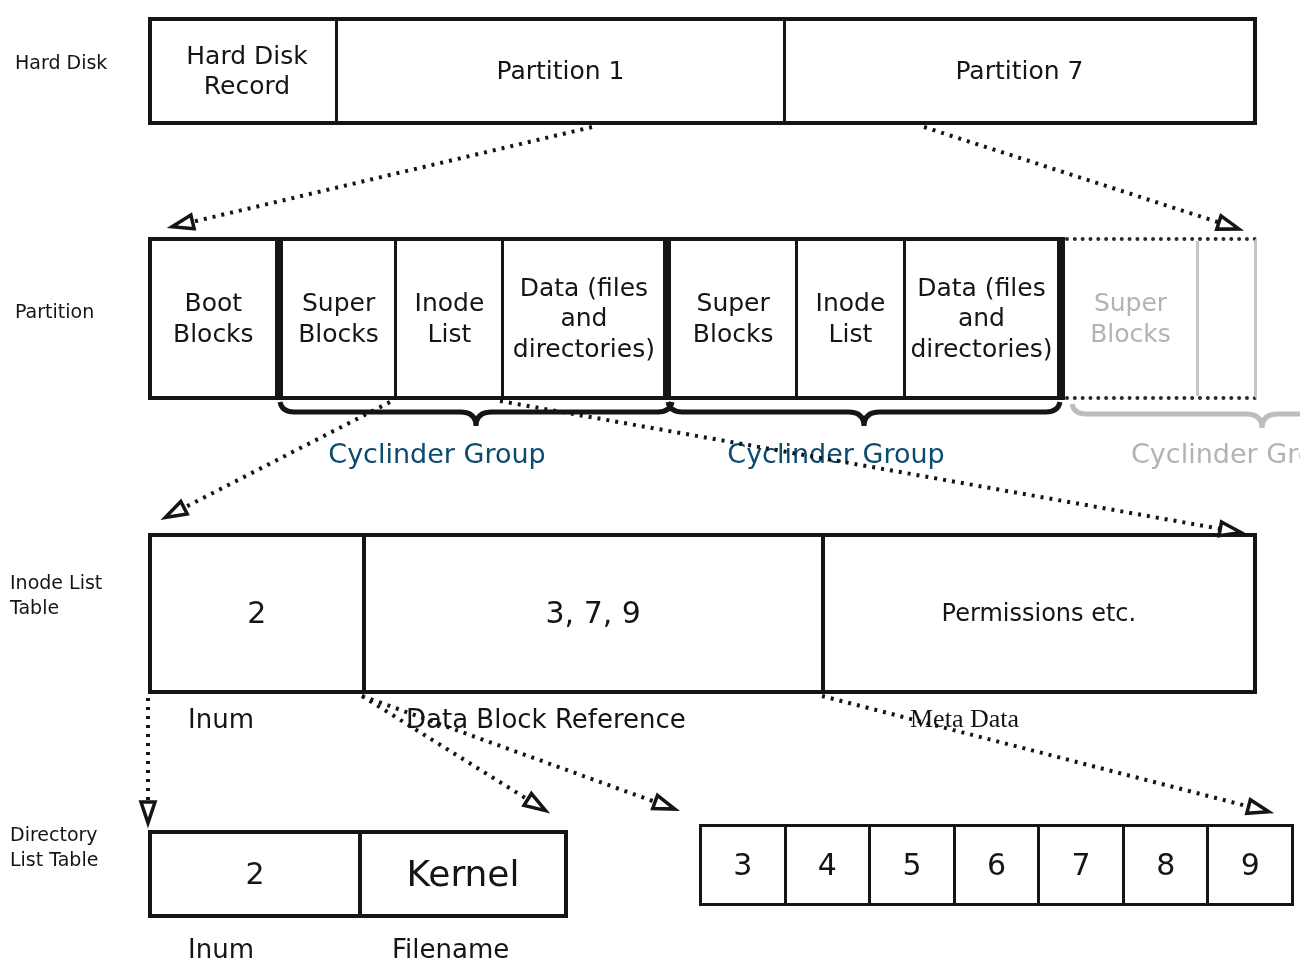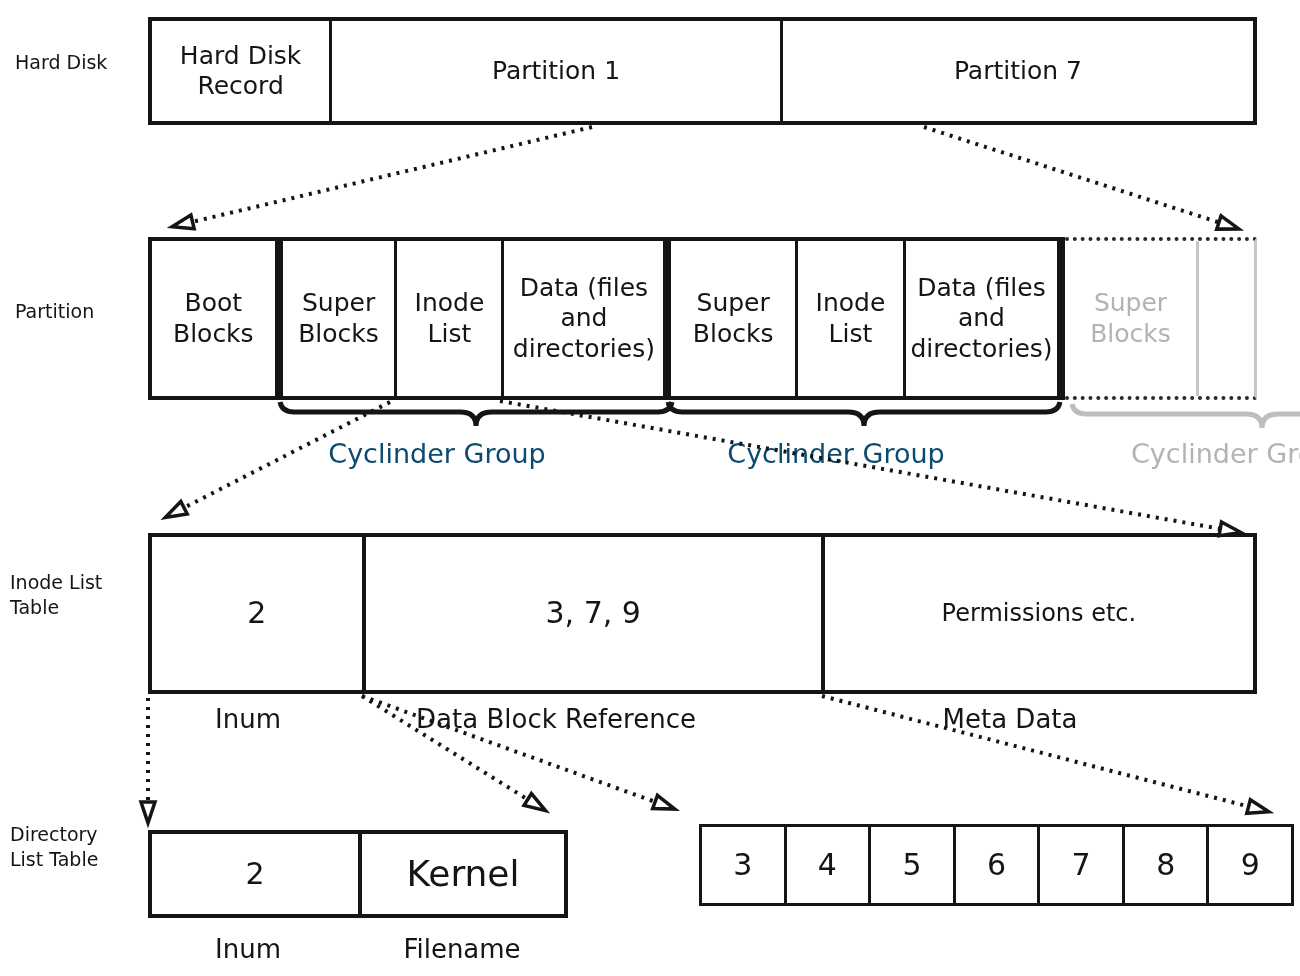--- a/index.html
+++ b/index.html
@@ -6,42 +6,42 @@
   #stage{position:relative;width:1300px;height:976px;background:#ffffff;overflow:hidden;
          font-family:"DejaVu Sans","Liberation Sans",sans-serif;color:#151515;}
   .box{position:absolute;background:#ffffff;border:4px solid #151515;box-sizing:border-box;display:flex;}
   .cell{display:flex;align-items:center;justify-content:center;text-align:center;
         font-size:25px;line-height:1.22;box-sizing:border-box;padding:2px;}
   .sep-thin{border-left:3px solid #151515;}
   .sep-med{border-left:4px solid #151515;}
   .sep-thick{border-left:8px solid #151515;}
   .num{font-size:30px;}
   .side-label{position:absolute;font-size:19px;line-height:1.3;color:#151515;}
-  .caption{position:absolute;font-size:26px;color:#151515;text-align:center;white-space:nowrap;}
+  .caption{position:absolute;font-size:26px;color:#151515;text-align:left;white-space:nowrap;}
   .group-label{position:absolute;font-size:27px;color:#0c4a6e;text-align:center;width:220px;}
   .faded-text{color:#b3b3b3;}
   #faded-section{position:absolute;left:1065px;top:237px;width:192px;height:163px;box-sizing:border-box;
                  border-top:4px dotted #2a2a2a;border-bottom:4px dotted #2a2a2a;
                  border-right:3px solid #c6c6c6;background:#ffffff;}
   #faded-section .vline{position:absolute;left:131px;top:0;width:3px;height:100%;background:#c6c6c6;}
   #faded-section .cell{position:absolute;left:0;top:0;width:131px;height:100%;font-size:25px;}
   #overlay{position:absolute;left:0;top:0;z-index:6;pointer-events:none;}
   .layer{position:absolute;z-index:2;}
 </style>
 </head>
 <body>
 
 <div id="stage">
 
   <div class="side-label" style="left:15px;top:50px;width:132px;">Hard Disk</div>
   <div class="side-label" style="left:15px;top:299px;width:132px;">Partition</div>
   <div class="side-label" style="left:10px;top:570px;width:138px;">Inode List Table</div>
   <div class="side-label" style="left:10px;top:822px;width:112px;">Directory List Table</div>
 
-  <div class="box layer" style="left:148px;top:17px;width:1109px;height:108px;">
+  <div class="box layer" style="left:148px;top:17px;width:1109px;height:108px;padding-left:7px;">
     <div class="cell" style="flex:123 0 0;">Hard Disk Record</div>
     <div class="cell sep-thin" style="flex:315 0 0;">Partition 1</div>
     <div class="cell sep-thin" style="flex:331 0 0;">Partition 7</div>
   </div>
 
   <div class="box layer" style="left:148px;top:237px;width:917px;height:163px;border-right-width:8px;">
     <div class="cell" style="flex:121 0 0;">Boot Blocks</div>
     <div class="cell sep-thick" style="flex:110 0 0;">Super Blocks</div>
     <div class="cell sep-thin" style="flex:102 0 0;">Inode List</div>
     <div class="cell sep-thin" style="flex:158 0 0;">Data (files and directories)</div>
@@ -59,21 +59,21 @@
   <div class="group-label" style="left:726px;top:438px;">Cyclinder Group</div>
   <div class="group-label faded-text" style="left:1131px;top:438px;text-align:left;white-space:nowrap;">Cyclinder Gro</div>
 
   <div class="box layer" style="left:148px;top:533px;width:1109px;height:161px;">
     <div class="cell num" style="flex:208 0 0;">2</div>
     <div class="cell num sep-med" style="flex:456 0 0;">3, 7, 9</div>
     <div class="cell sep-med" style="flex:429 0 0;font-size:24px;">Permissions etc.</div>
   </div>
   <div class="caption" style="left:188px;top:704px;width:120px;">Inum</div>
   <div class="caption" style="left:406px;top:704px;width:300px;">Data Block Reference</div>
-  <div class="caption" style="left:910px;top:704px;width:200px;">Meta Data</div>
+  <div class="caption" style="left:910px;top:704px;width:200px;font-family:Liberation Serif, serif;">Meta Data</div>
 
   <div class="box layer" style="left:148px;top:830px;width:420px;height:88px;">
     <div class="cell num" style="flex:206 0 0;">2</div>
     <div class="cell sep-med" style="flex:202 0 0;font-size:36px;">Kernel</div>
   </div>
   <div class="caption" style="left:188px;top:934px;width:120px;">Inum</div>
   <div class="caption" style="left:392px;top:934px;width:140px;">Filename</div>
 
   <div class="box layer" style="left:699px;top:824px;width:595px;height:82px;border-width:3px;">
     <div class="cell num" style="flex:1;">3</div>

